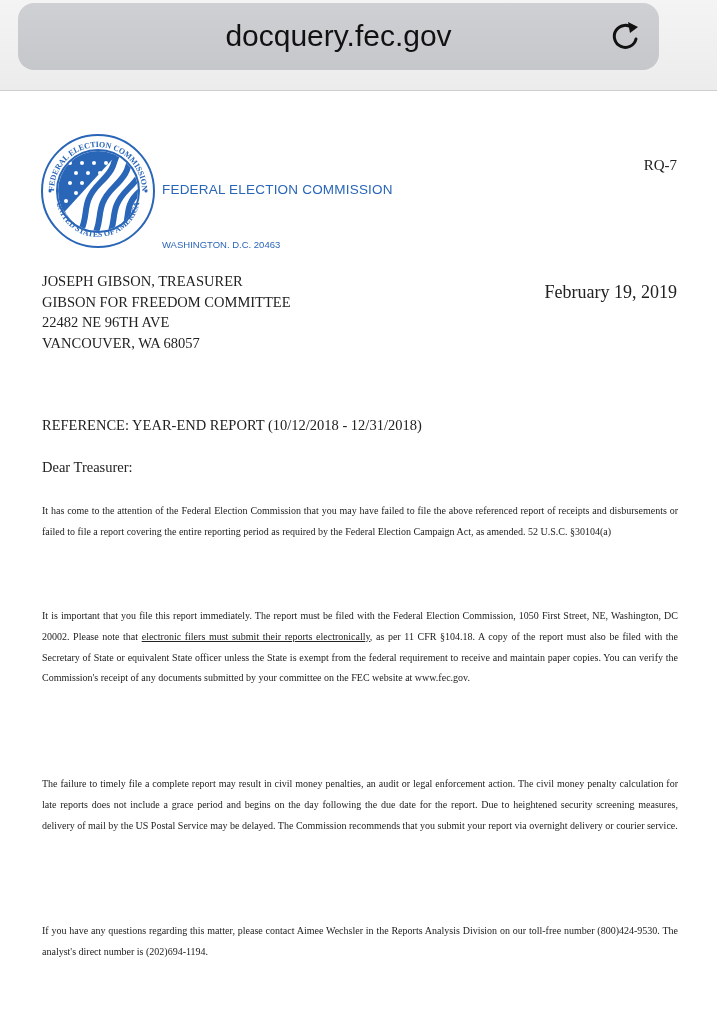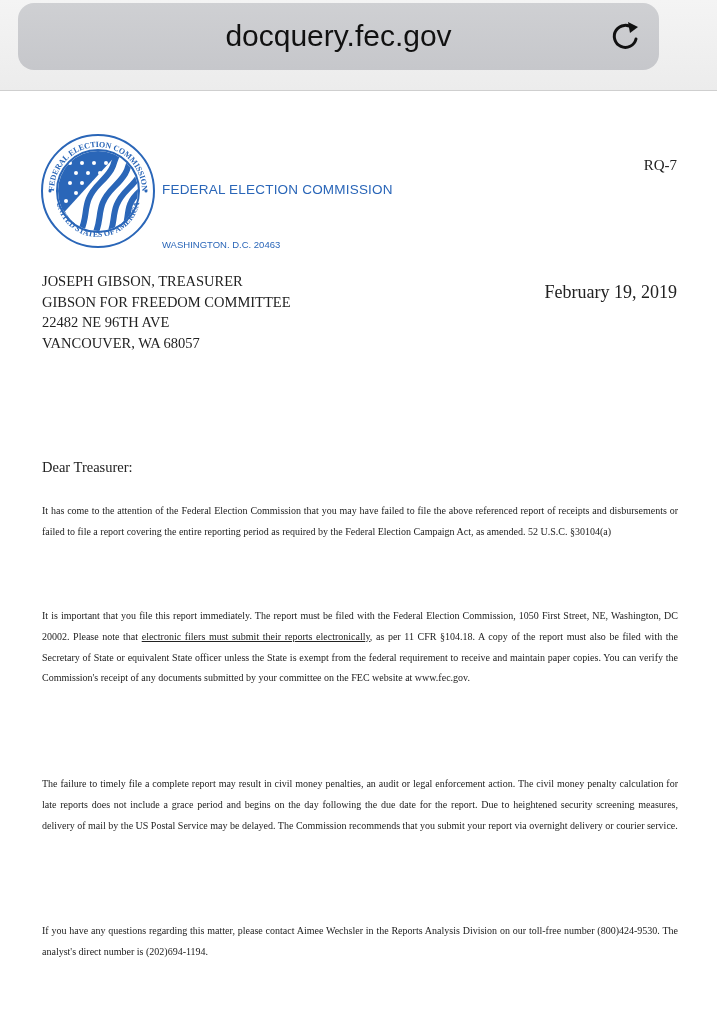--- a/index.html
+++ b/index.html
@@ -128,19 +128,20 @@
   <div class="doc-code">RQ-7</div>
   <div class="doc-date">February 19, 2019</div>
 
   <div class="addr-block">
     <div>JOSEPH GIBSON, TREASURER</div>
     <div>GIBSON FOR FREEDOM COMMITTEE</div>
     <div>22482 NE 96TH AVE</div>
     <div>VANCOUVER, WA 68057</div>
   </div>
 
+  <div class="ref-line">REFERENCE: YEAR-END REPORT (10/12/2018 - 12/31/2018)</div>
   <div class="salutation">Dear Treasurer:</div>
 
   <div class="para p1">It has come to the attention of the Federal Election Commission that you may have failed to file the above referenced report of receipts and disbursements or failed to file a report covering the entire reporting period as required by the Federal Election Campaign Act, as amended. 52 U.S.C. §30104(a)</div>
   <div class="para p2"><span>It is important that you file this report immediately. The report must be filed with the Federal Election Commission, 1050 First Street, NE, Washington, DC 20002. Please note that </span><span class="link">electronic filers must submit their reports electronically</span><span>, as per 11 CFR §104.18. A copy of the report must also be filed with the Secretary of State or equivalent State officer unless the State is exempt from the federal requirement to receive and maintain paper copies. You can verify the Commission's receipt of any documents submitted by your committee on the FEC website at www.fec.gov.</span></div>
   <div class="para p3">The failure to timely file a complete report may result in civil money penalties, an audit or legal enforcement action. The civil money penalty calculation for late reports does not include a grace period and begins on the day following the due date for the report. Due to heightened security screening measures, delivery of mail by the US Postal Service may be delayed. The Commission recommends that you submit your report via overnight delivery or courier service.</div>
   <div class="para p4">If you have any questions regarding this matter, please contact Aimee Wechsler in the Reports Analysis Division on our toll-free number (800)424-9530. The analyst's direct number is (202)694-1194.</div>
 </div>
 
 </body></html>

